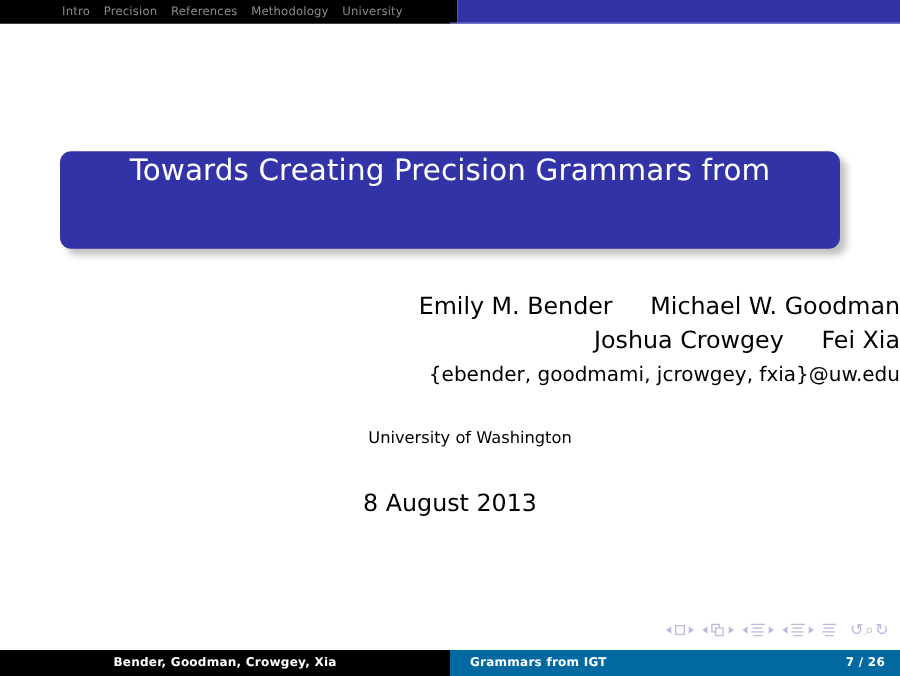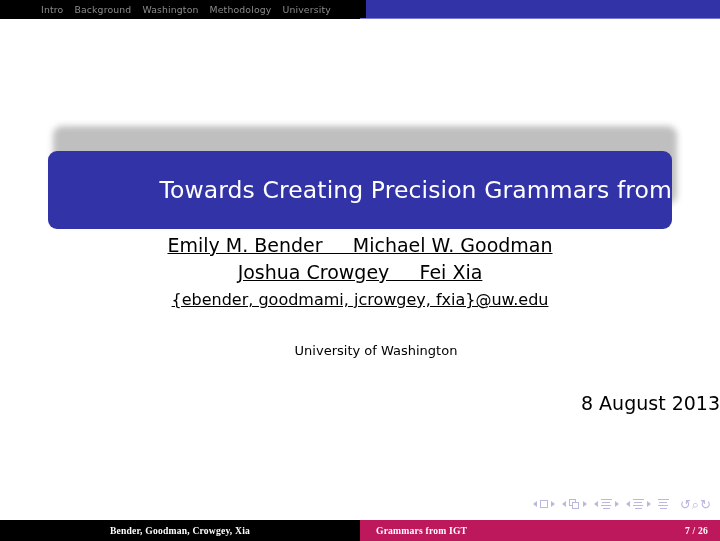--- a/index.html
+++ b/index.html
@@ -71,41 +71,39 @@
     opacity: 0.85;
   }
   .title-box {
     position: absolute;
     left: 0; top: 0;
     width: 624px;
     height: 78px;
     background: #3333a8;
     border-radius: 9px;
     display: flex;
-    flex-direction: column;
-    align-items: flex-end;
+    flex-direction: row;
+    align-items: flex-start;
     justify-content: center;
-    margin-top: 30px;
   }
   .title-line {
     color: #ffffff;
     font-size: 23.5px;
     line-height: 30px;
     letter-spacing: 0.1px;
     white-space: nowrap;
     font-weight: 400;
   }
 
   
   .authors {
     position: absolute;
     left: 0; top: 232px;
     width: 720px;
-    text-align: center;
-    text-decoration: underline;
+    text-align: right;
   }
   .author-line {
     color: #000000;
     font-size: 19px;
     line-height: 27px;
     white-space: pre;
   }
   .email-line {
     color: #000000;
     font-size: 16px;
@@ -121,21 +119,21 @@
     color: #000000;
     font-size: 13px;
     line-height: 18px;
     padding-left: 16px;
   }
 
   .date {
     position: absolute;
     left: 0; top: 390px;
     width: 720px;
-    text-align: right;
+    text-align: center;
     color: #000000;
     font-size: 19px;
     line-height: 26px;
   }
 
   
   .navsyms {
     position: absolute;
     right: 9px;
     top: 494px;
@@ -212,49 +210,48 @@
     width: 360px;
     height: 21px;
     background: #000000;
     display: flex;
     align-items: center;
     justify-content: center;
   }
   .foot-right {
     width: 360px;
     height: 21px;
-    background: #be185d;
+    background: #0369a1;
     display: flex;
     align-items: center;
     position: relative;
   }
   .foot-text {
     color: #ffffff;
     font-size: 9.6px;
     font-weight: bold;
     letter-spacing: 0.2px;
     white-space: nowrap;
-    font-family: Liberation Serif, serif;
   }
   .foot-title {
     margin-left: 16px;
   }
   .foot-page {
     position: absolute;
     right: 12px;
   }
 </style>
 </head>
 <body>
 
 <div class="navbar">
   <div class="nav-left">
     <span class="nav-item">Intro</span>
-    <span class="nav-item">Background</span>
-    <span class="nav-item">Washington</span>
+    <span class="nav-item">Precision</span>
+    <span class="nav-item">References</span>
     <span class="nav-item">Methodology</span>
     <span class="nav-item">University</span>
   </div>
   <div class="nav-right"></div>
 </div>
 <div class="nav-underline"></div>
 
 <div class="title-wrap">
   <div class="title-shadow"></div>
   <div class="title-box">

